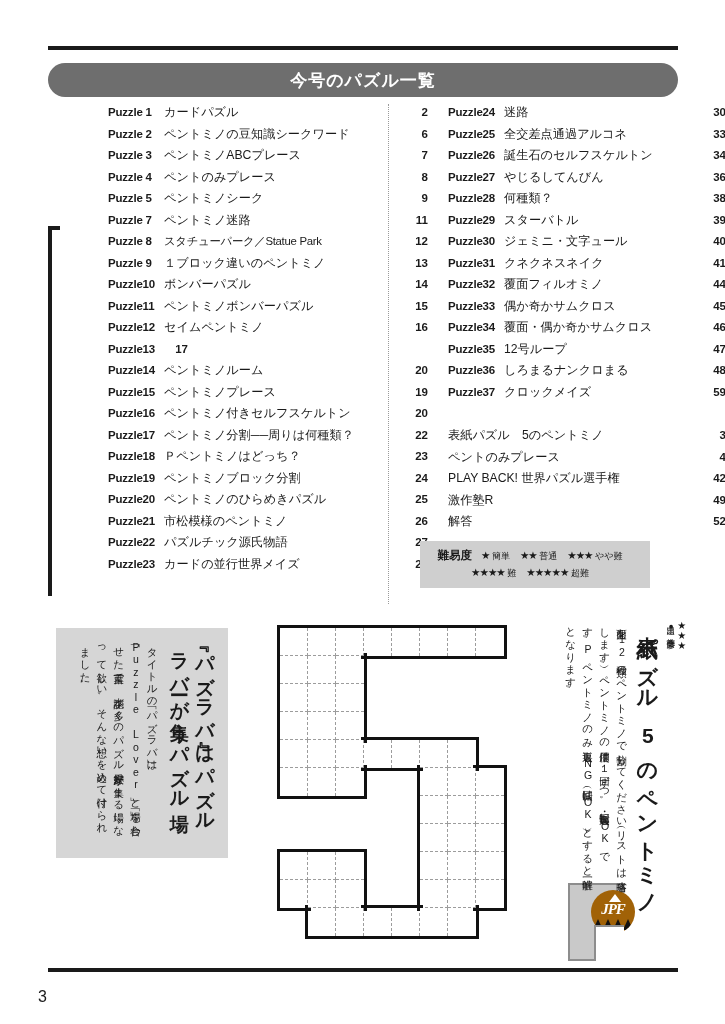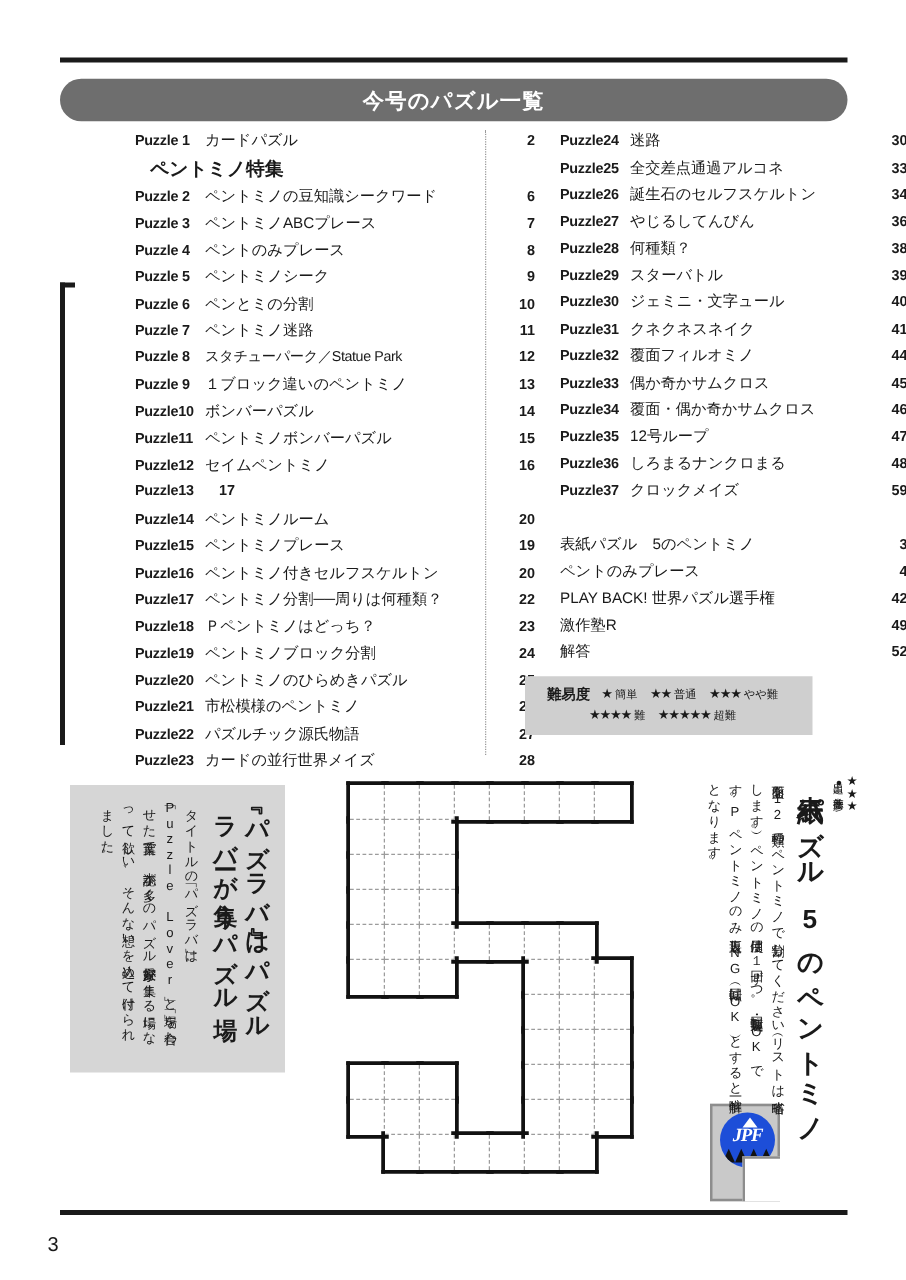--- a/index.html
+++ b/index.html
@@ -154,22 +154,22 @@
   .jpf {
     position: absolute; left: 288px; top: 255px; width: 56px; height: 78px;
     border: 2px solid #8d8d8d;
     background: #c9c9c9;
   }
   .jpf-notch {
     position: absolute; right: -2px; bottom: -2px; width: 30px; height: 36px;
     background: #ffffff; border-left: 2px solid #8d8d8d; border-top: 2px solid #8d8d8d;
   }
   .jpf-logo {
-    position: absolute; left: 6px; top: 5px; width: 44px; height: 44px;
-    border-radius: 50%; background: #1d4ed8; overflow: hidden;
+    position: absolute; left: 21px; top: 5px; width: 44px; height: 44px;
+    border-radius: 50%; background: #a16207; overflow: hidden;
   }
   .jpf-text {
     position: absolute; left: 0; top: 11px; width: 44px; text-align: center;
     color: #ffffff; font-size: 15px; font-weight: bold; font-style: italic;
     letter-spacing: -1px; font-family: "Liberation Serif", serif;
   }
   .jpf-peak {
     position: absolute; left: 18px; top: 4px; width: 0; height: 0;
     border-left: 6px solid transparent; border-right: 6px solid transparent;
     border-bottom: 8px solid #ffffff;
@@ -201,45 +201,39 @@
   <div class="toc">
     <div class="divider"></div>
     <div class="bracket"></div>
 
     <div class="col col-left" id="col-left">
         <div class="row">
           <span class="no">Puzzle 1</span>
           <span class="ttl">カードパズル</span>
           <span class="pg">2</span>
         </div>
-        <div class="feature">ペントミノ特集</div>
         <div class="row">
           <span class="no">Puzzle 2</span>
           <span class="ttl">ペントミノの豆知識シークワード</span>
           <span class="pg">6</span>
         </div>
         <div class="row">
           <span class="no">Puzzle 3</span>
           <span class="ttl">ペントミノABCプレース</span>
           <span class="pg">7</span>
         </div>
         <div class="row">
           <span class="no">Puzzle 4</span>
           <span class="ttl">ペントのみプレース</span>
           <span class="pg">8</span>
         </div>
         <div class="row">
           <span class="no">Puzzle 5</span>
           <span class="ttl">ペントミノシーク</span>
           <span class="pg">9</span>
-        </div>
-        <div class="row">
-          <span class="no">Puzzle 6</span>
-          <span class="ttl">ペンとミの分割</span>
-          <span class="pg">10</span>
         </div>
         <div class="row">
           <span class="no">Puzzle 7</span>
           <span class="ttl">ペントミノ迷路</span>
           <span class="pg">11</span>
         </div>
         <div class="row">
           <span class="no">Puzzle 8</span>
           <span class="ttl small">スタチューパーク／Statue Park</span>
           <span class="pg">12</span>

